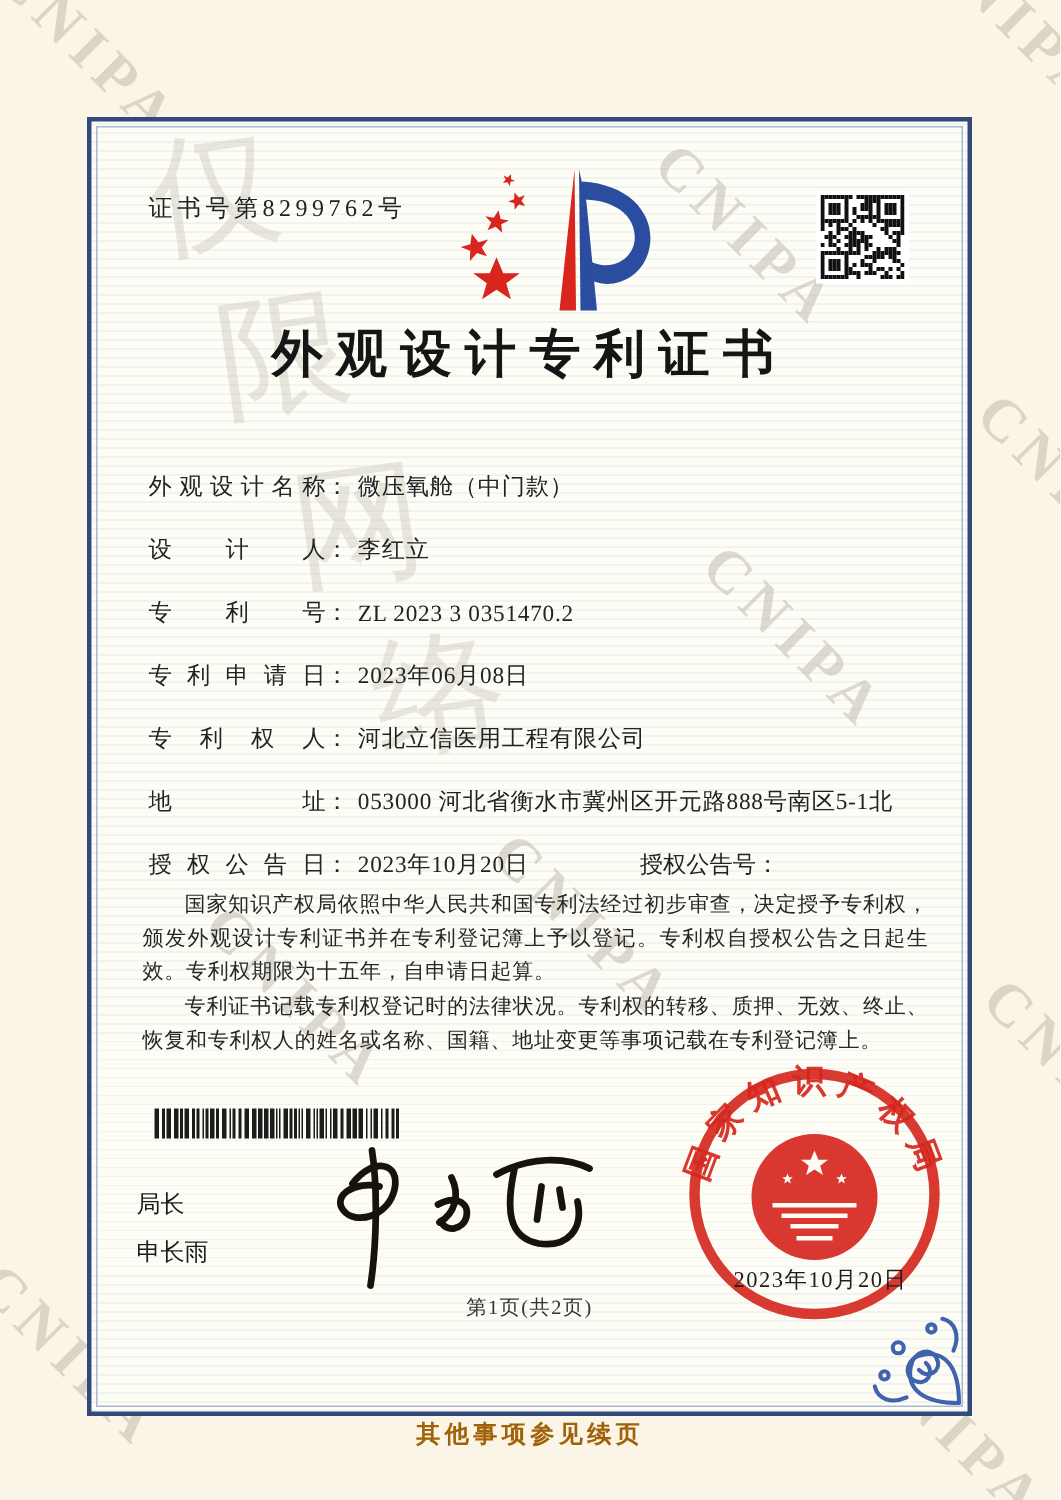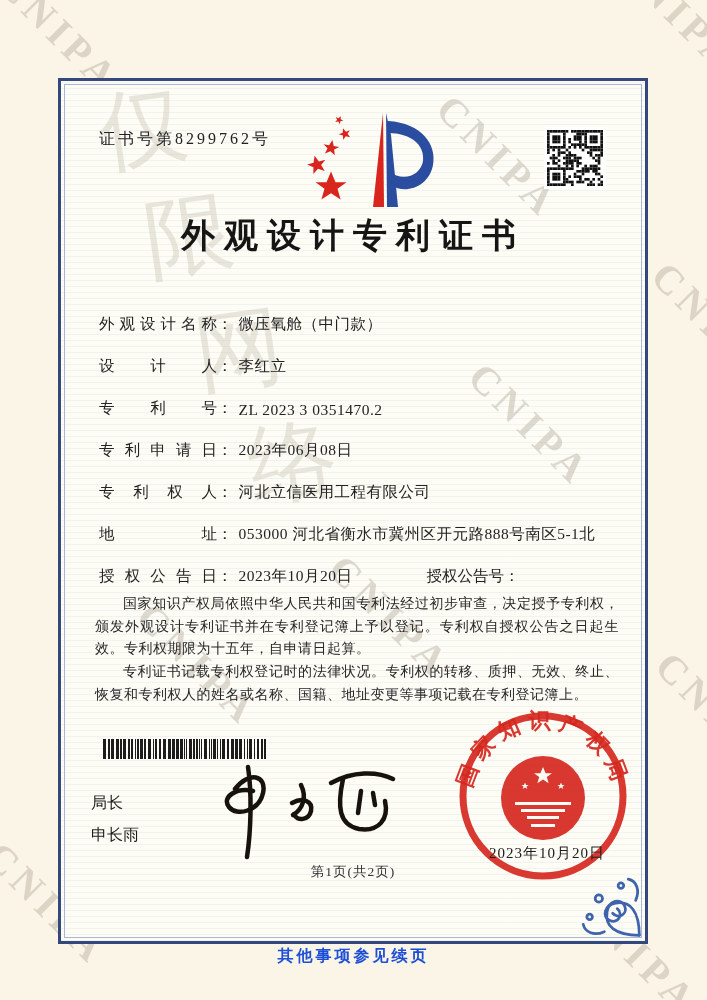--- a/index.html
+++ b/index.html
@@ -46,21 +46,21 @@
   .sig-svg   { position:absolute; left:130px; top:678px; width:216px; height:104px; }
 
   .seal { position:absolute; left:392px; top:625px; width:180px; height:180px; mix-blend-mode:multiply; }
   .seal-date { position:absolute; left:428px; top:763px; width:130px; font-size:15px; color:#1d1d1d; letter-spacing:1px; z-index:3; }
 
   .pagenum { position:absolute; left:0; top:782px; width:100%; text-align:center; font-size:13.5px; color:#333; letter-spacing:1px; }
 
   .corner-orn { position:absolute; right:2px; bottom:2px; width:92px; height:92px; }
 
   .footnote { position:absolute; left:0; top:946px; width:100%; text-align:center; z-index:2;
-              font-size:16px; font-weight:bold; letter-spacing:3px; color:#1d4ed8; }
+              font-size:16px; font-weight:bold; letter-spacing:3px; color:#a16207; }
 </style>
 </head>
 <body>
 
 <div class="page">
 
   <div class="wm-out">
     <span class="wm wm-cnipa" style="left:-18px; top:8px;">CNIPA</span>
     <span class="wm wm-cnipa" style="left:600px; top:-12px;">CNIPA</span>
     <span class="wm wm-cnipa" style="left:636px; top:300px;">CNIPA</span>

